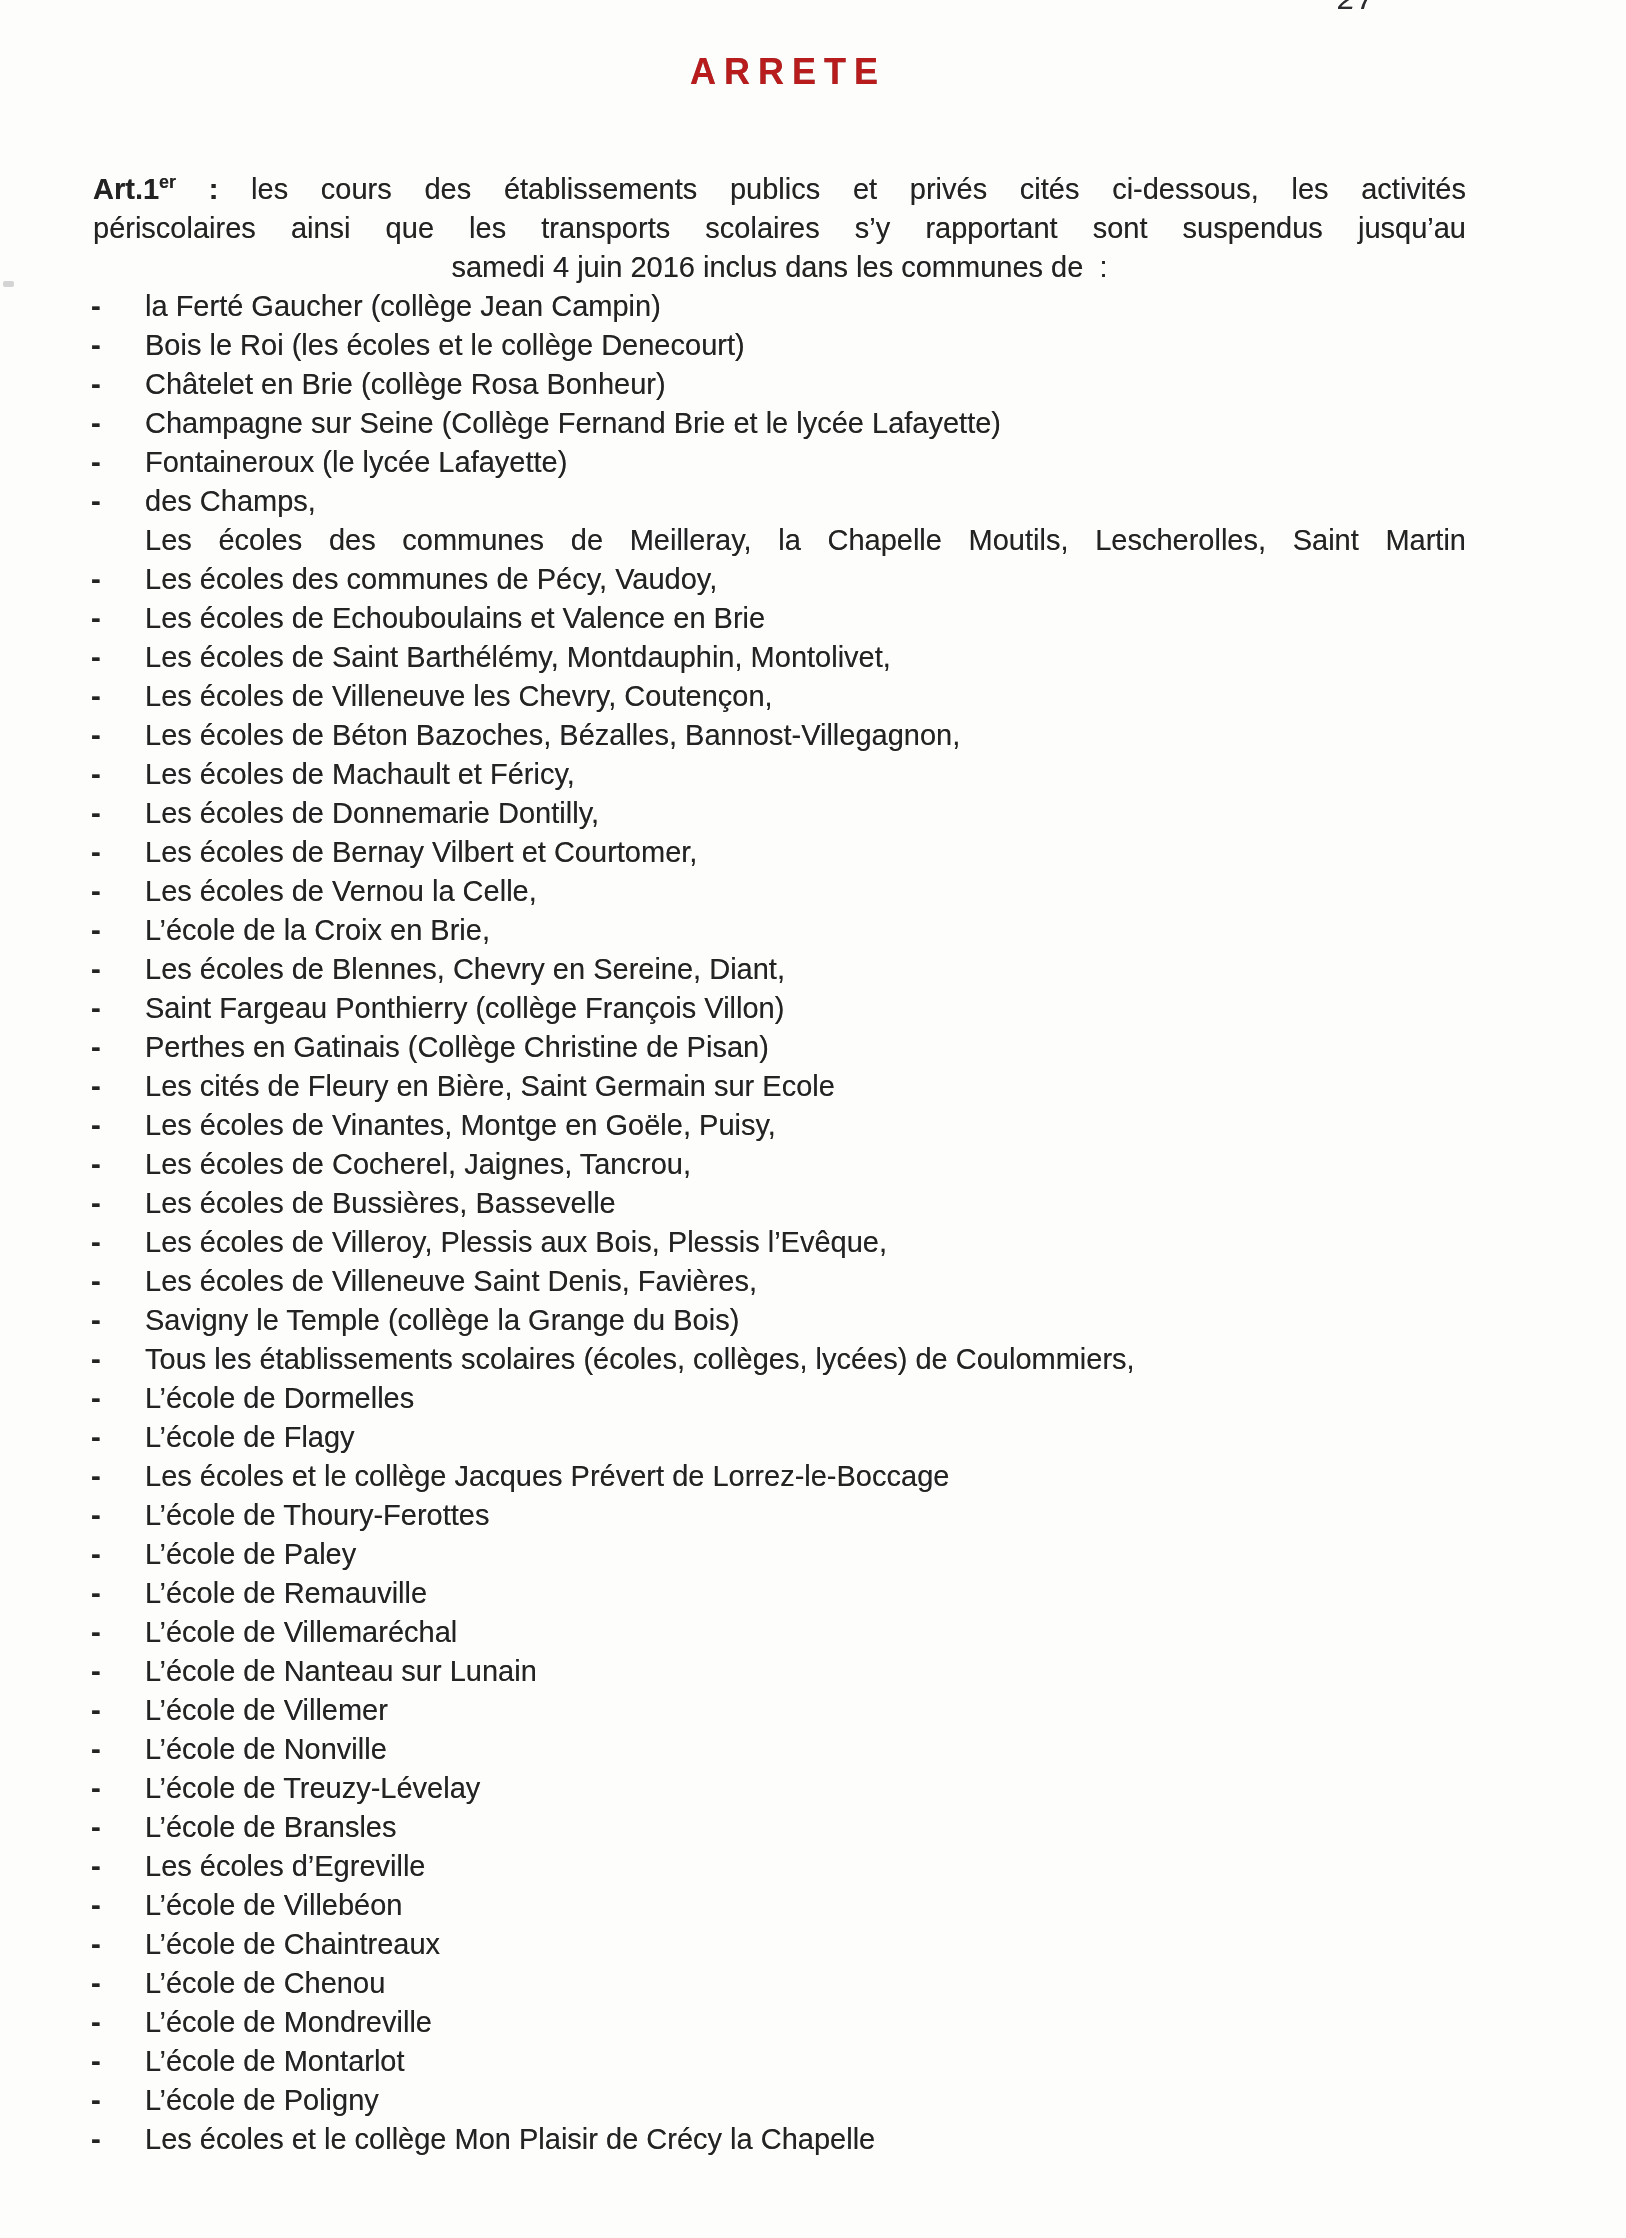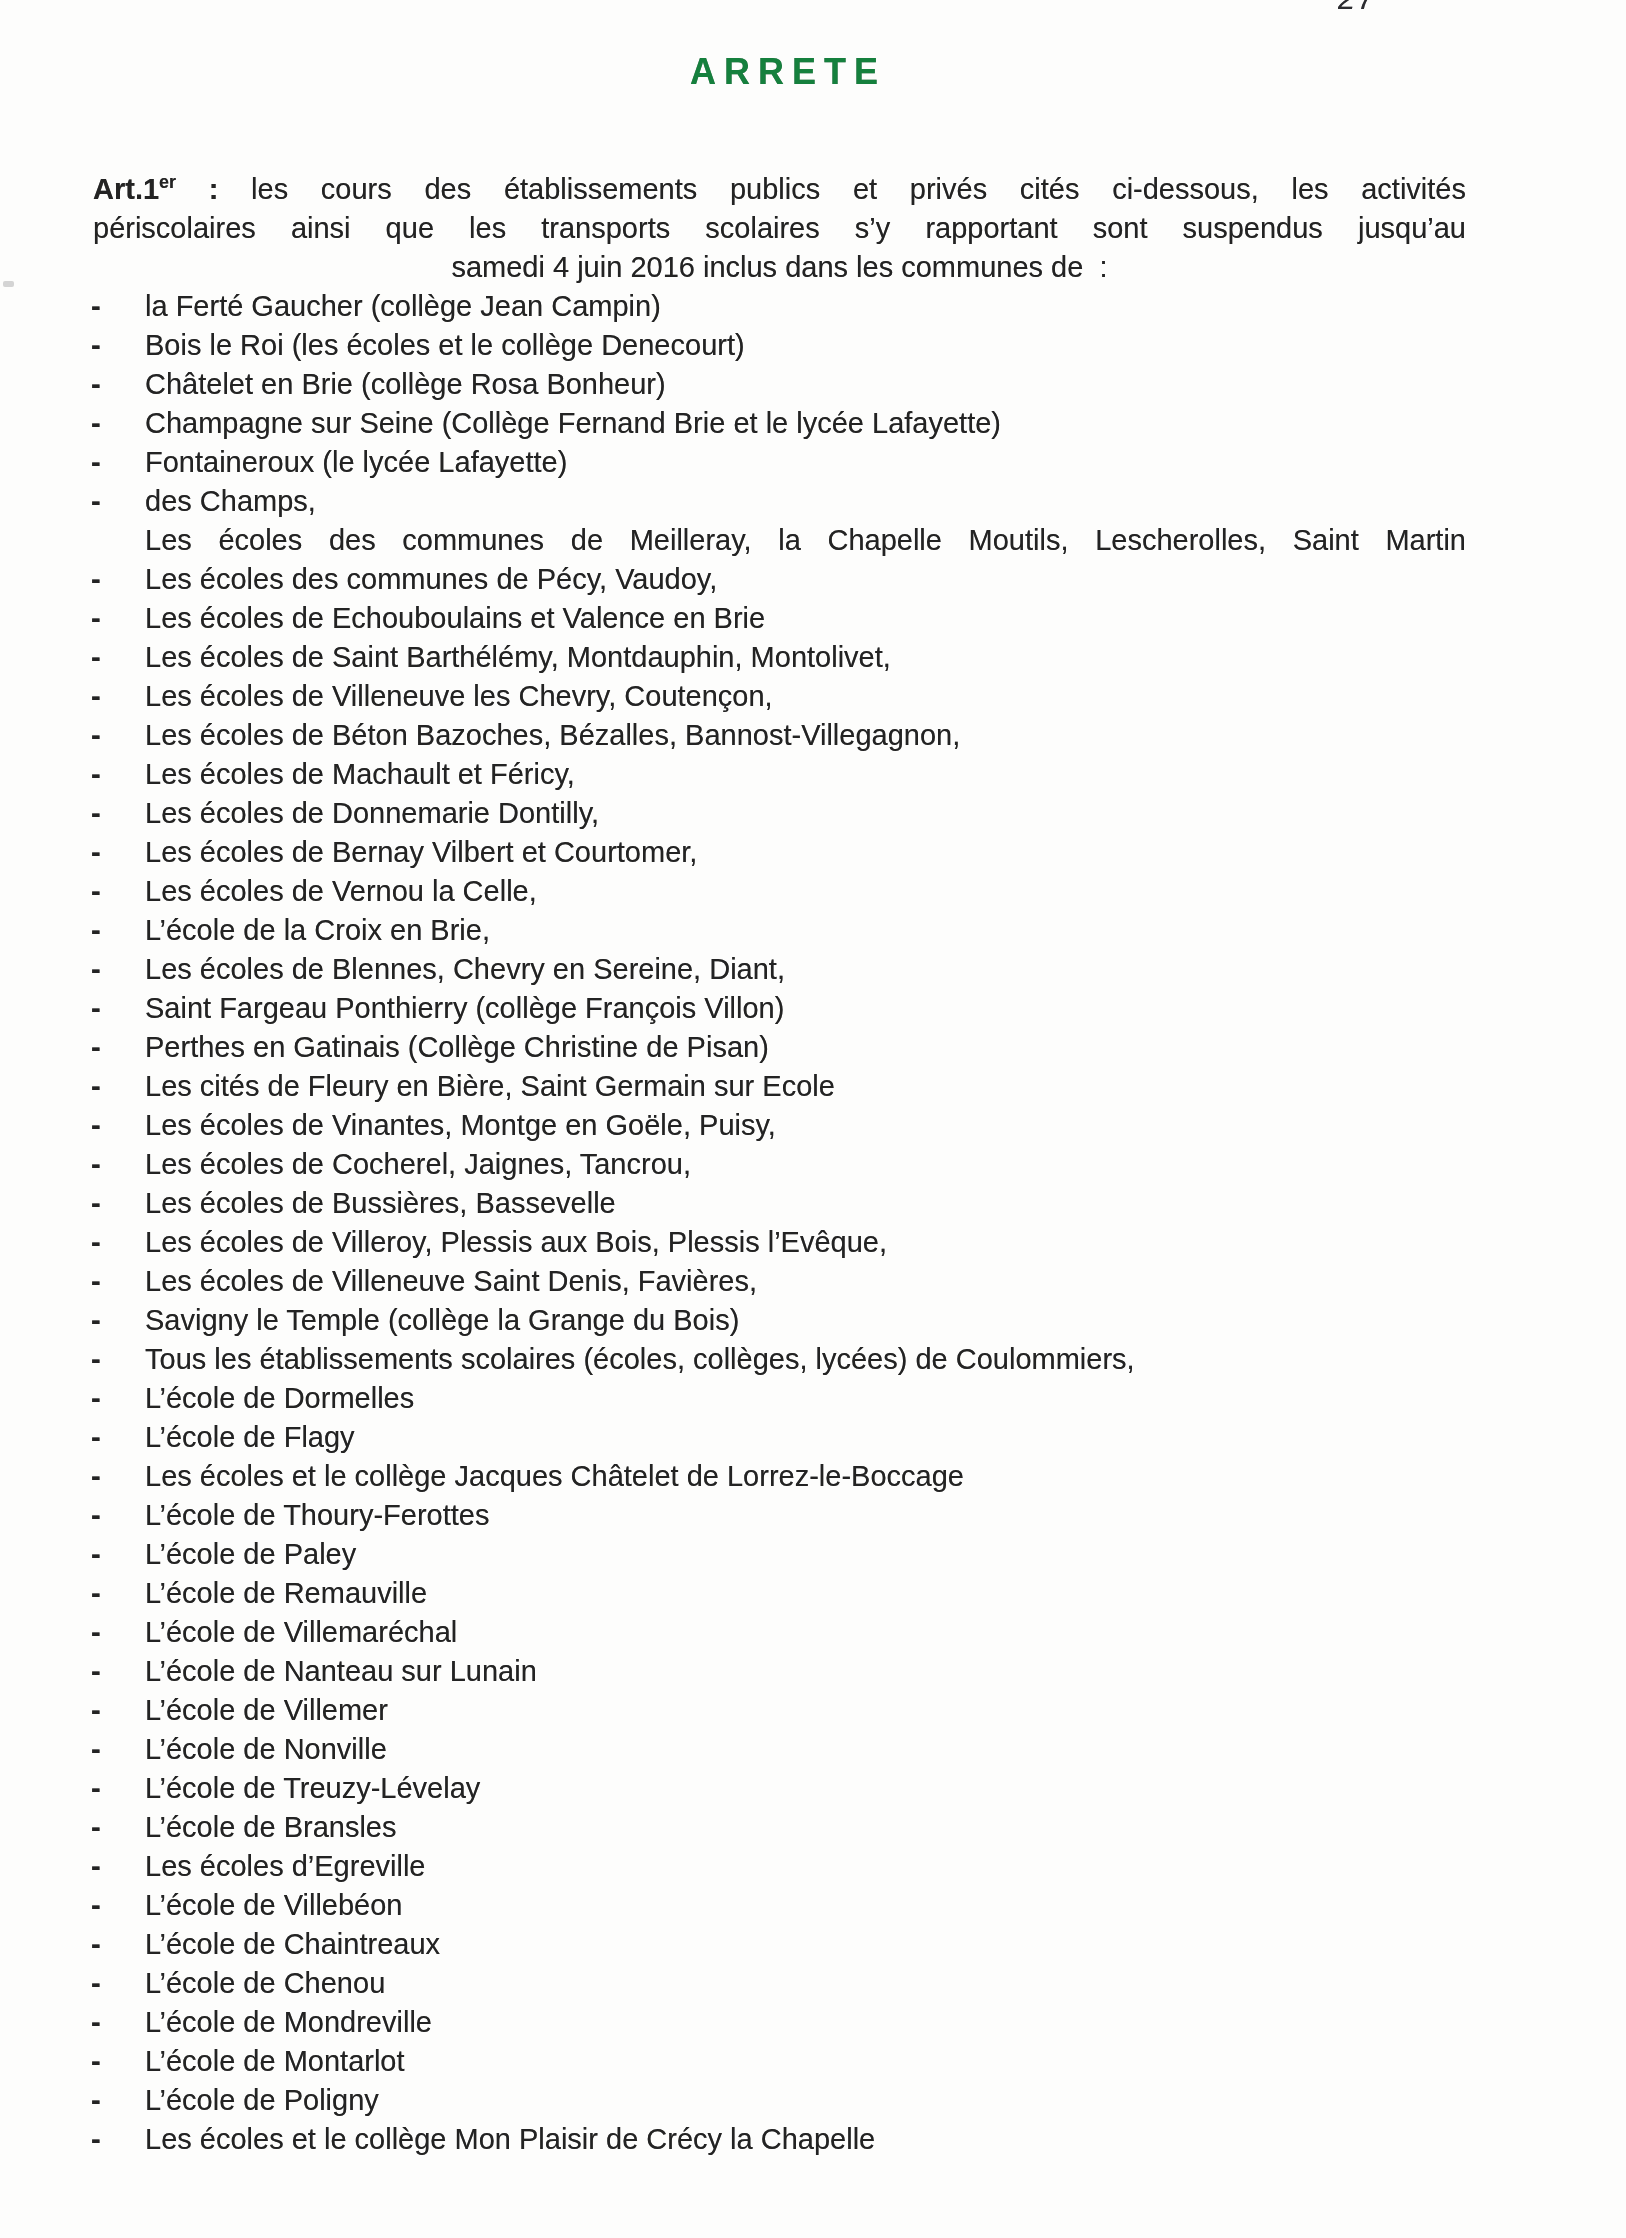--- a/index.html
+++ b/index.html
@@ -37,21 +37,21 @@
     color: #2c2c30;
     transform: skewX(-10deg);
   }
   .title {
     position: absolute;
     left: 690px;
     top: 51px;
     font-size: 36px;
     font-weight: bold;
     letter-spacing: 8px;
-    color: #15803d;
+    color: #b91c1c;
   }
   .content {
     position: absolute;
     left: 93px;
     top: 170px;
     width: 1373px;
     font-size: 29px;
     line-height: 39px;
   }
   .line {
@@ -283,21 +283,21 @@
         </div>
         <div class="row">
           <span class="dash">-</span>
           <div class="item-text">
             <div class="line">L’école de Flagy</div>
           </div>
         </div>
         <div class="row">
           <span class="dash">-</span>
           <div class="item-text">
-            <div class="line">Les écoles et le collège Jacques Châtelet de Lorrez-le-Boccage</div>
+            <div class="line">Les écoles et le collège Jacques Prévert de Lorrez-le-Boccage</div>
           </div>
         </div>
         <div class="row">
           <span class="dash">-</span>
           <div class="item-text">
             <div class="line">L’école de Thoury-Ferottes</div>
           </div>
         </div>
         <div class="row">
           <span class="dash">-</span>

